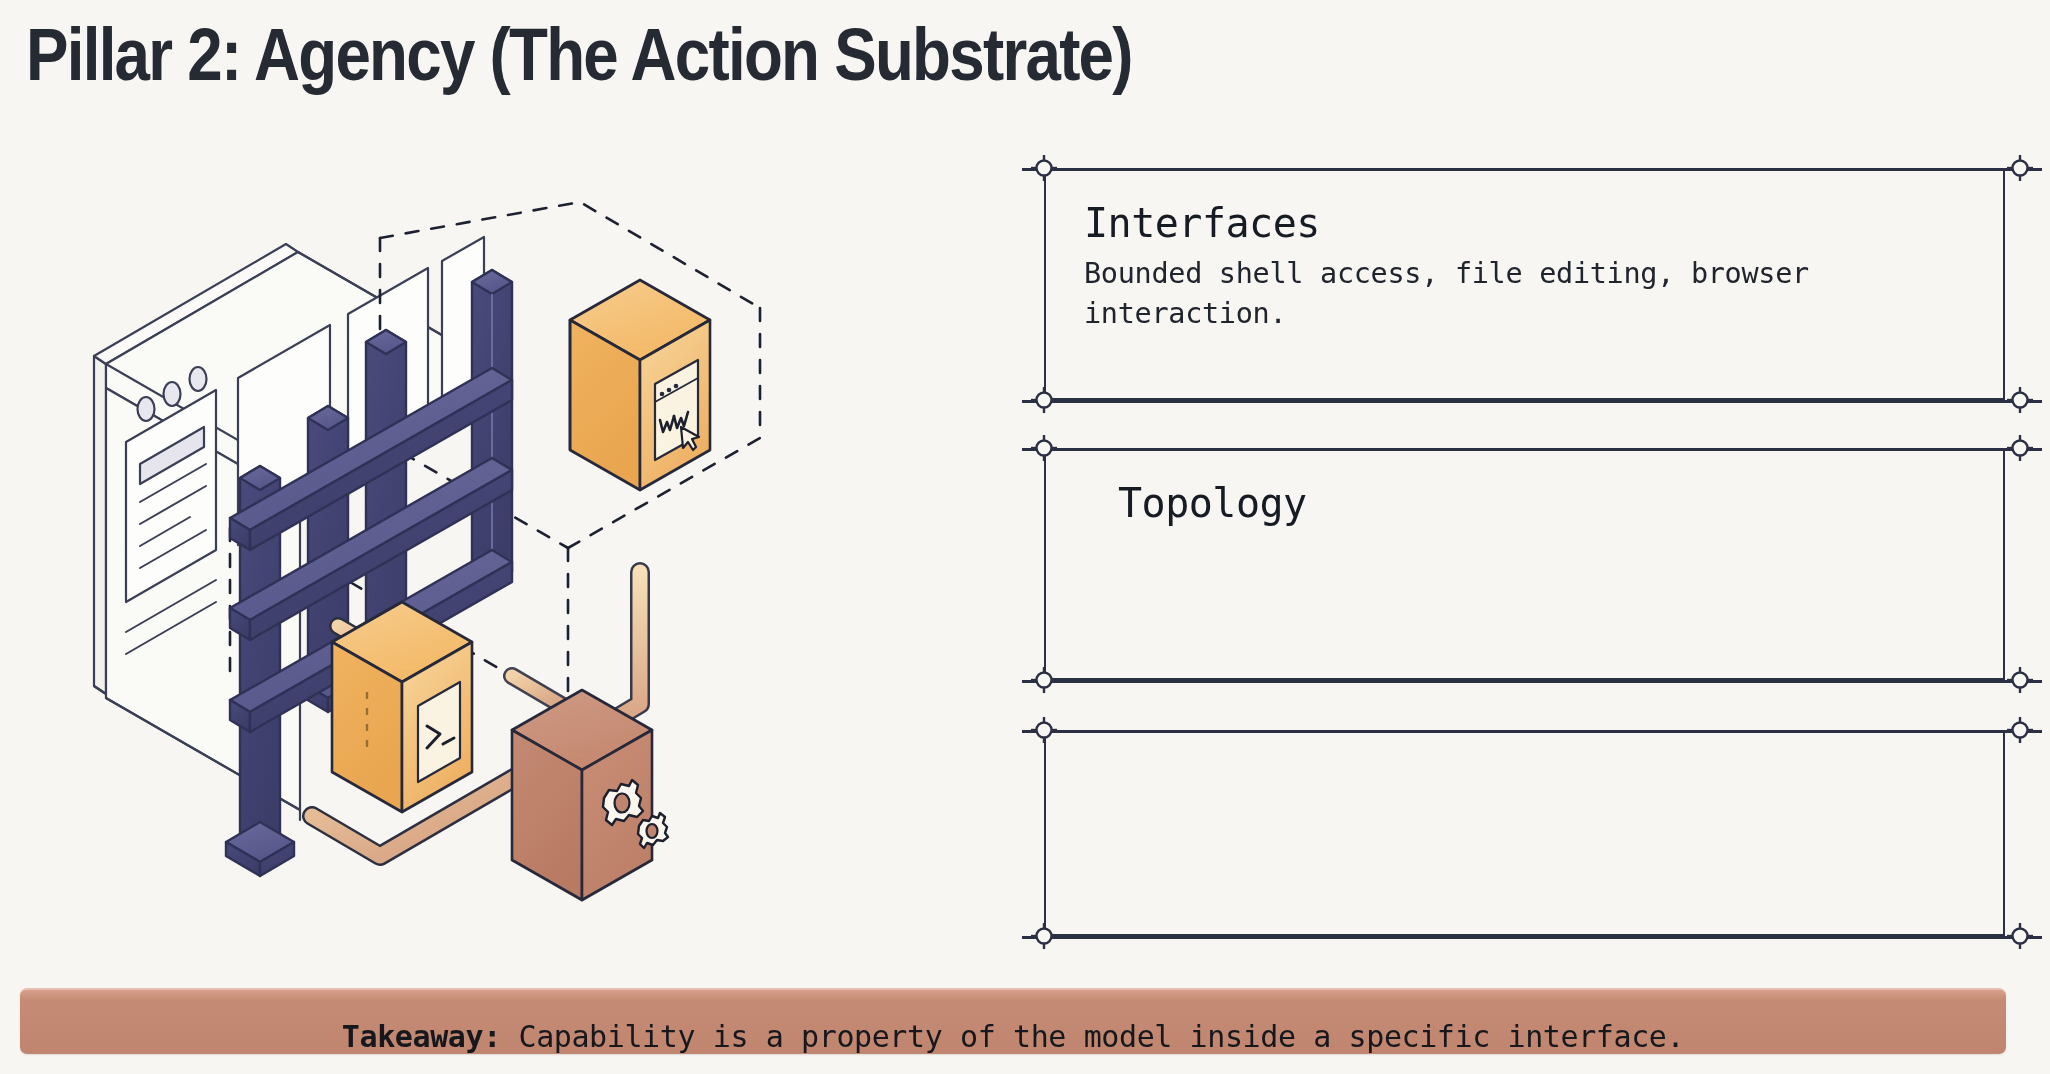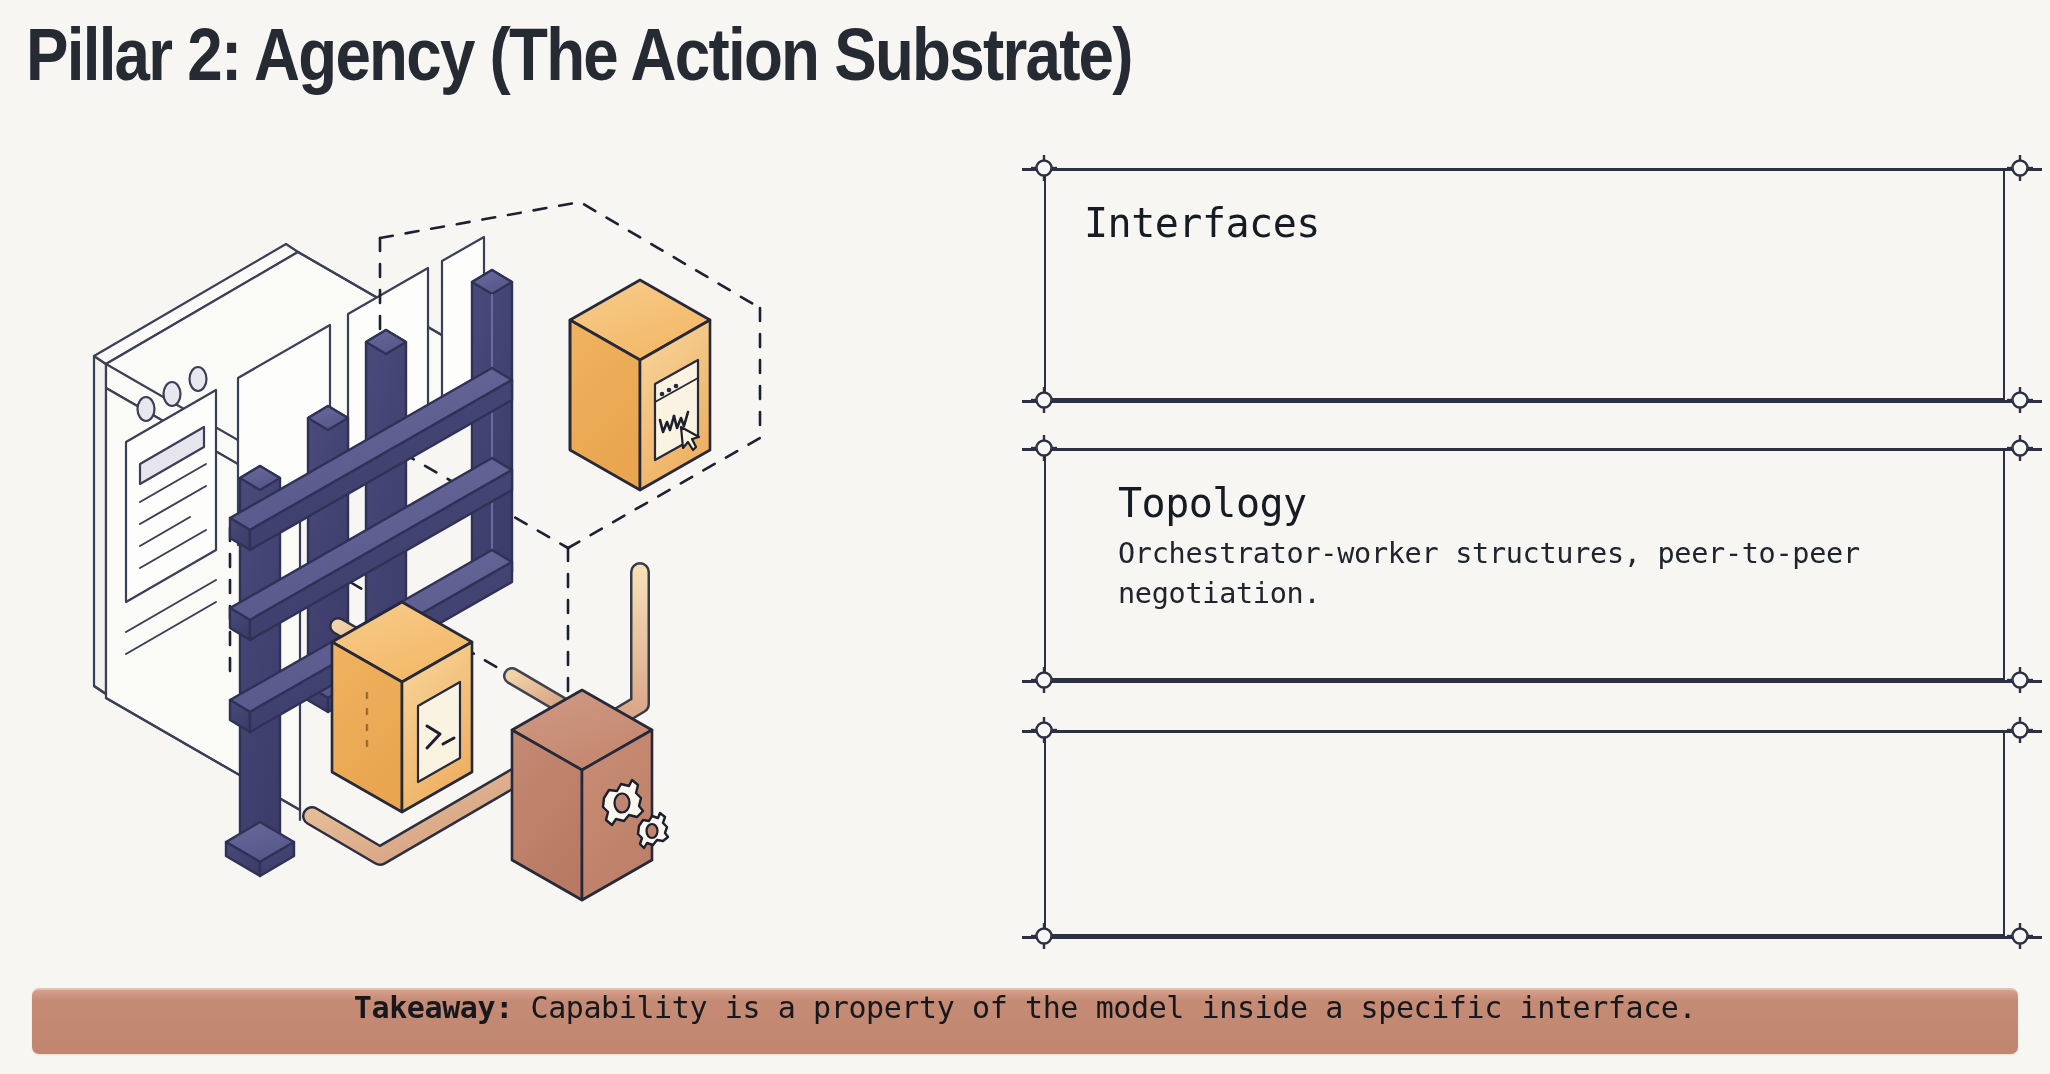--- a/index.html
+++ b/index.html
@@ -100,30 +100,30 @@
     line-height: 1.38;
     letter-spacing: -0.3px;
     margin: 0;
     max-width: 930px;
     white-space: pre-line;
   }
 
   
   .takeaway {
     position: absolute;
-    left: 32px;
+    left: 20px;
     top: 988px;
     width: 1986px;
     height: 66px;
     background: linear-gradient(180deg, #d7a08c 0%, #c58b74 16%, #c0856e 100%);
     border-radius: 7px;
     border-top: 2px solid #e5c0b0;
     box-sizing: border-box;
     display: flex;
-    align-items: flex-start;
+    align-items: flex-end;
     justify-content: center;
     box-shadow: 0 1px 2px rgba(0,0,0,0.10);
   }
   .takeaway-text {
     font-family: "DejaVu Sans Mono", monospace;
     font-size: 30px;
     color: #16181d;
     letter-spacing: -0.4px;
     white-space: nowrap;
   }
@@ -366,30 +366,30 @@
     </g>
   </g>
 </svg>
 </div>
 
 <div class="panels">
 
   <div class="spec-box b1">
     <div class="spec-inner">
       <div class="spec-title">Interfaces</div>
+      <div class="spec-desc">Bounded shell access, file editing, browser
+interaction.</div>
     </div>
   </div>
   <div class="rule-h" style="top:0px;"></div>
   <div class="rule-h" style="top:232px;"></div>
 
   <div class="spec-box b2">
     <div class="spec-inner">
       <div class="spec-title">Topology</div>
-      <div class="spec-desc">Orchestrator-worker structures, peer-to-peer
-negotiation.</div>
     </div>
   </div>
   <div class="rule-h" style="top:280px;"></div>
   <div class="rule-h" style="top:512px;"></div>
 
   <div class="spec-box b3">
     <div class="spec-inner">
     </div>
   </div>
   <div class="rule-h" style="top:562px;"></div>

